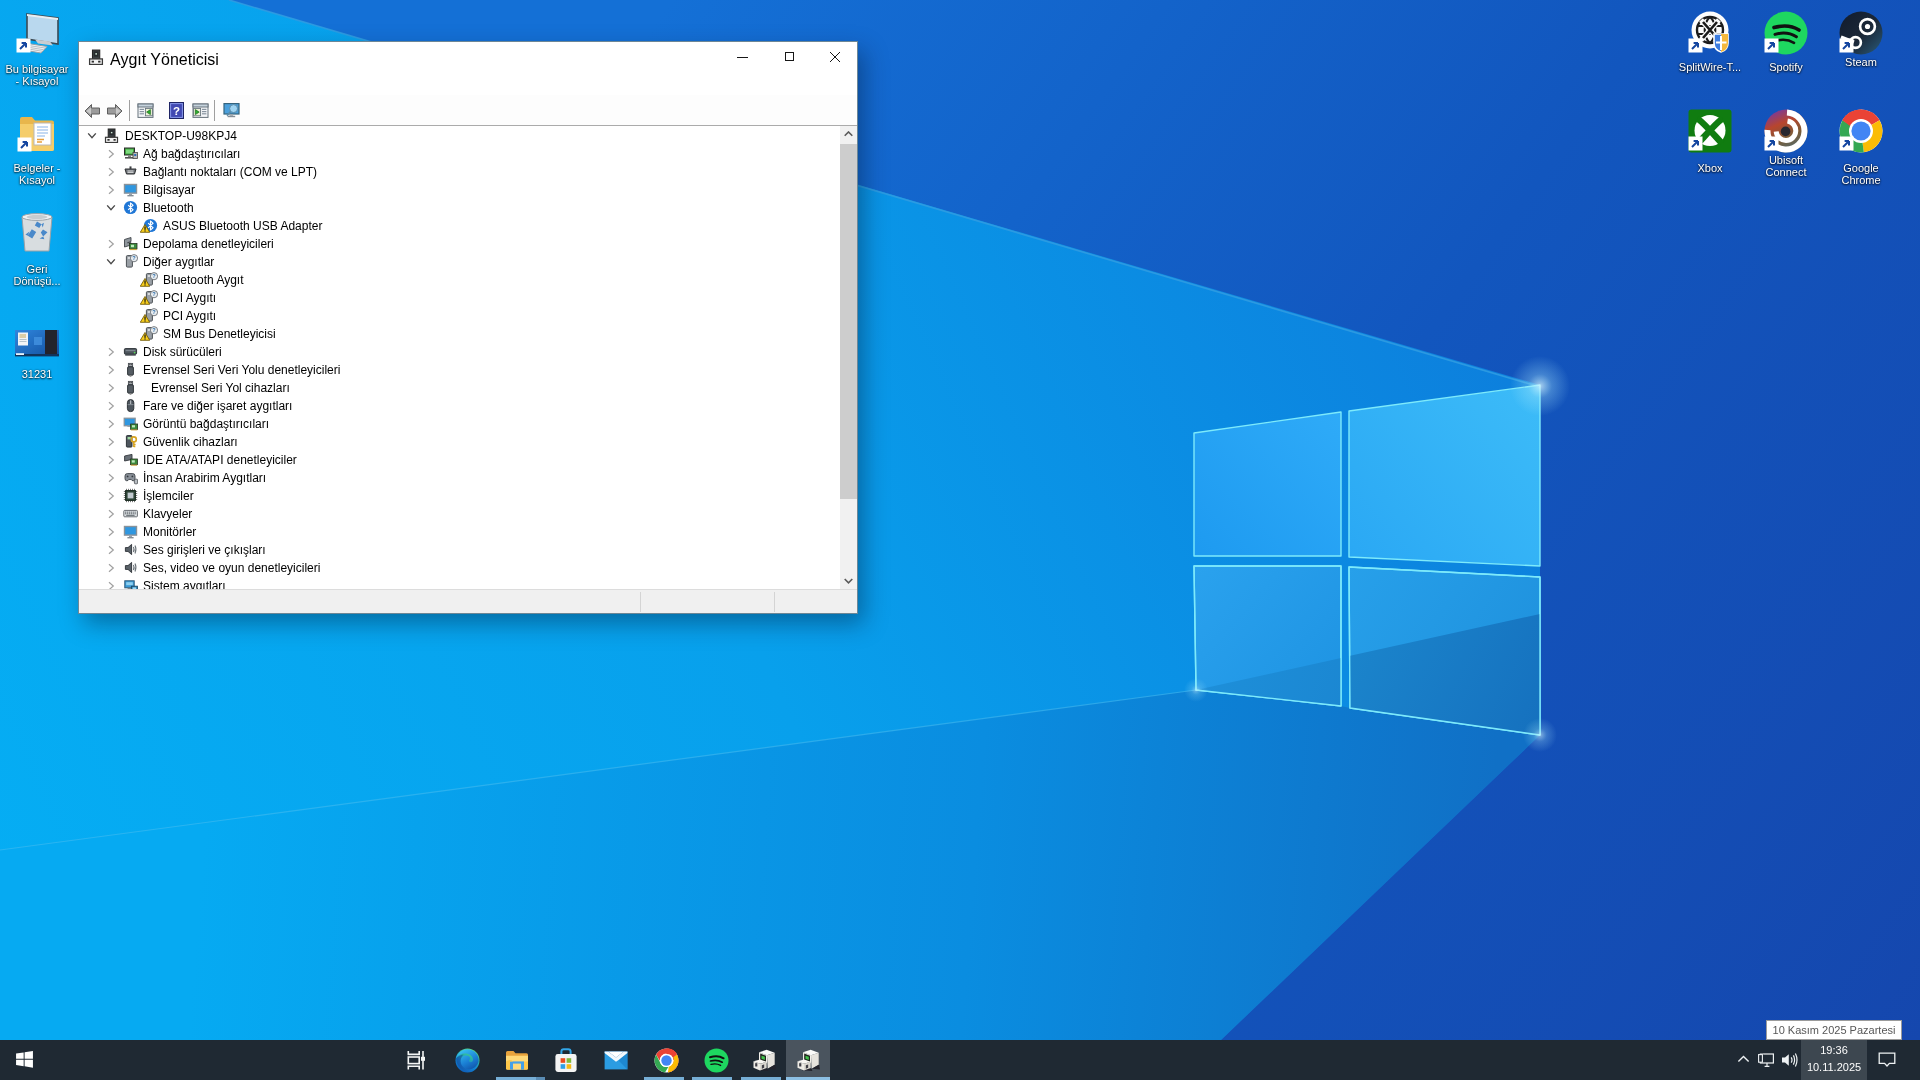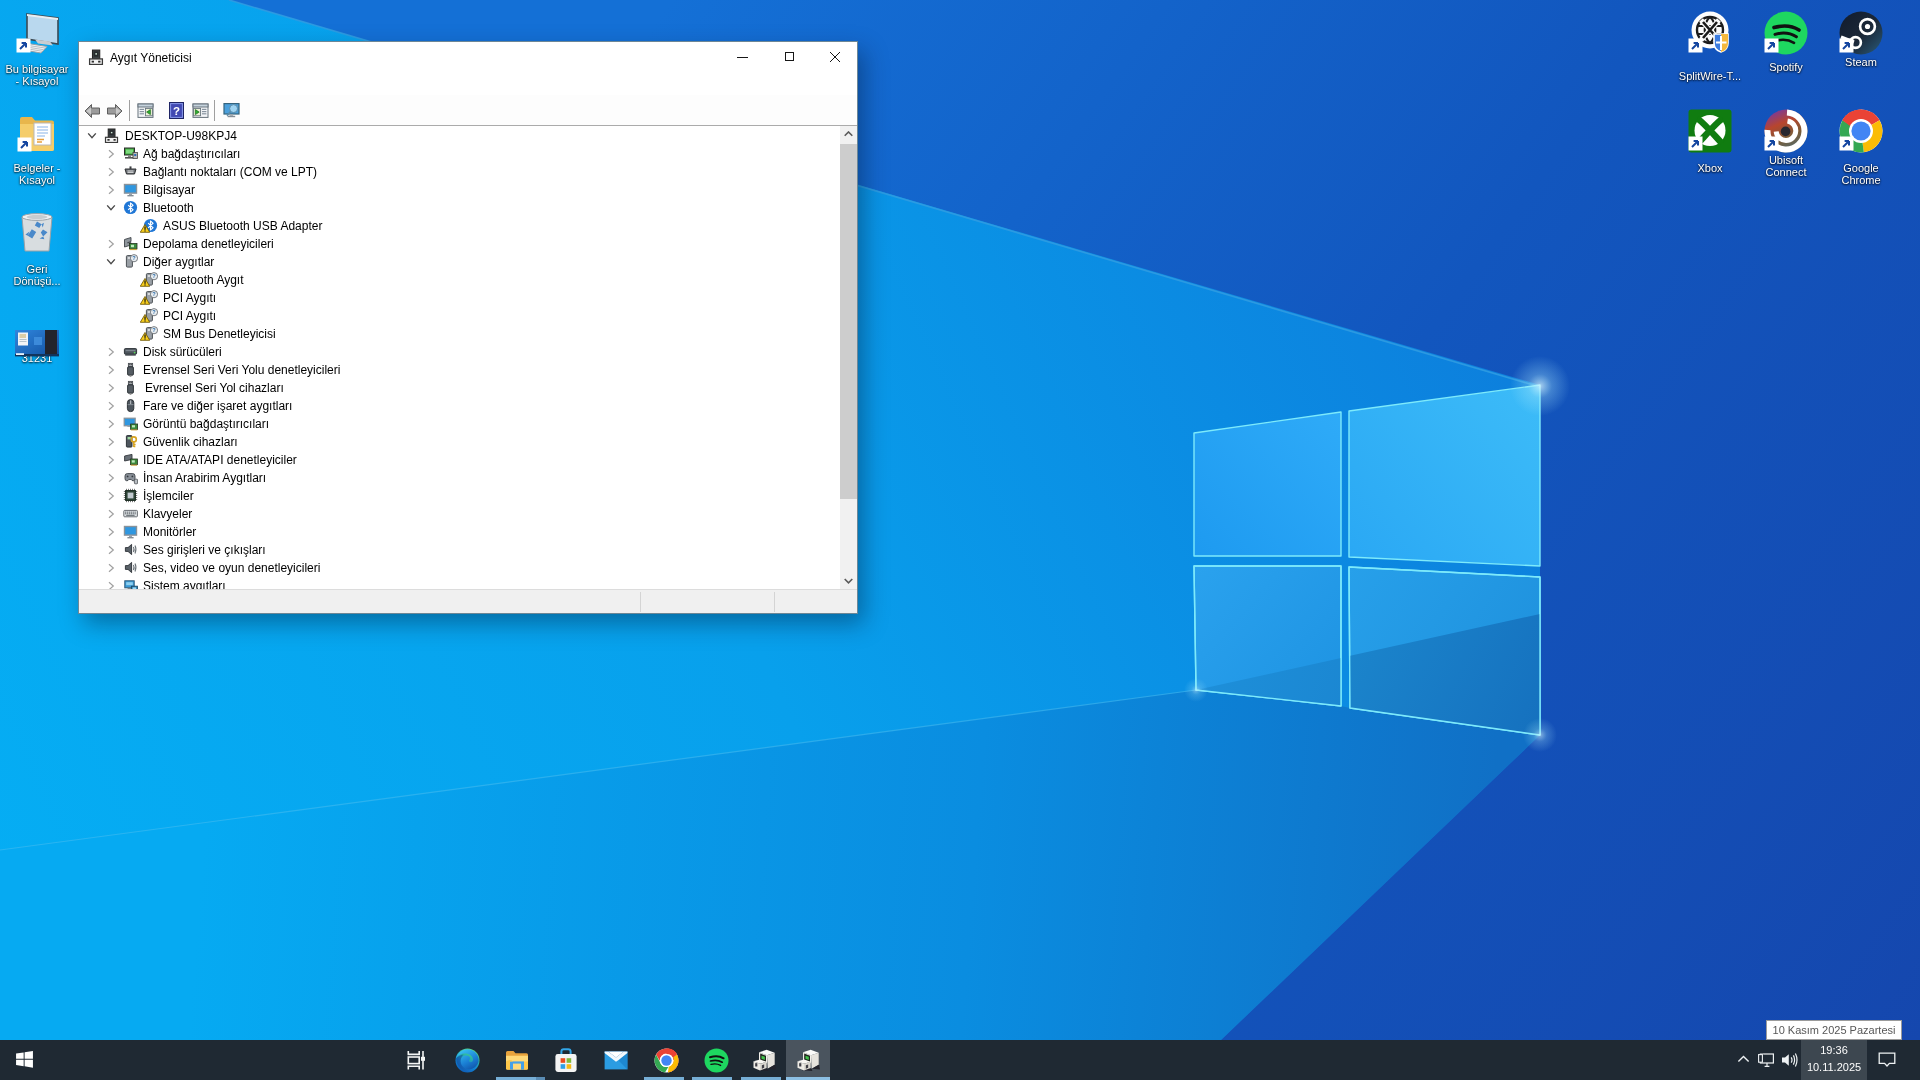--- a/index.html
+++ b/index.html
@@ -316,21 +316,21 @@
     </svg>
     <svg width="0" height="0">
         <defs>
           <linearGradient id="thumbg" x1="0" y1="0" x2="1" y2="1">
             <stop offset="0" stop-color="#2f86dd"></stop>
             <stop offset="1" stop-color="#124f9e"></stop>
           </linearGradient>
         </defs>
       </svg>
   </div>
-  <div style="margin-top:0">31231</div>
+  <div style="margin-top:16px">31231</div>
 </div>
 
 <div class="dicon" style="left:1672px;top:10px;">
   <div class="ic" style="width:46px;height:46px;">
     <svg width="46" height="46" viewBox="0 0 46 46">
       <circle cx="23" cy="20" r="18.5" fill="#fdfdfd"></circle>
       <circle cx="23" cy="20" r="13" fill="none" stroke="#1c1c1c" stroke-width="2.4"></circle>
       <path d="M23,7 C16,13 16,27 23,33 M23,7 C30,13 30,27 23,33 M10.4,16 L35.6,16 M10.4,24 L35.6,24" stroke="#1c1c1c" stroke-width="2.2" fill="none"></path>
       <path d="M14,10 L32,30 M32,10 L14,30" stroke="#fdfdfd" stroke-width="5"></path>
       <path d="M16,12 L30,28 M30,12 L16,28" stroke="#1c1c1c" stroke-width="2.6"></path>
@@ -338,21 +338,21 @@
         <path d="M27,24 L41,24 L41,33 Q41,40 34,42 Q27,40 27,33 Z" fill="#3d7de0" stroke="#fff" stroke-width="1.6"></path>
         <path d="M34,24 L41,24 L41,33 Q41,40 34,42 Z" fill="#f5b83d"></path>
         <path d="M34,26 L34,40 M29,32.5 L39.5,32.5" stroke="#fff" stroke-width="2"></path>
       </g>
     </svg>
     <svg class="abs" style="left:1px;top:28px" width="15" height="15" viewBox="0 0 15 15">
       <rect x="0.5" y="0.5" width="14" height="14" fill="#fff"></rect>
       <path d="M4,11 L10,5 M10,5 L10,9.4 M10,5 L5.6,5" fill="none" stroke="#1446a0" stroke-width="2"></path>
     </svg>
   </div>
-  <div style="margin-top:14px">SplitWire-T...</div>
+  <div style="margin-top:5px">SplitWire-T...</div>
 </div>
 <div class="dicon" style="left:1748px;top:10px;">
   <div class="ic" style="width:46px;height:46px;">
     <svg width="46" height="46" viewBox="0 0 46 46">
       <circle cx="23" cy="23" r="21.5" fill="#1ed760"></circle>
       <path d="M11,17.6 C20,15 29.6,16 36,20 " stroke="#111" stroke-width="3.6" fill="none" stroke-linecap="round"></path>
       <path d="M12,24.4 C19.6,22.2 27.6,23.2 33.4,26.8" stroke="#111" stroke-width="3" fill="none" stroke-linecap="round"></path>
       <path d="M13,30.8 C19.6,29 26,29.8 31,32.8" stroke="#111" stroke-width="2.6" fill="none" stroke-linecap="round"></path>
     </svg>
     <svg class="abs" style="left:1px;top:28px" width="15" height="15" viewBox="0 0 15 15">
@@ -440,21 +440,21 @@
   </div>
   <div style="margin-top:8px">Google<br>Chrome</div>
 </div>
 
 <div class="abs" style="left:78px;top:41px;width:780px;height:573px;background:#fff;border:1px solid #6d8796;box-shadow:6px 10px 22px rgba(0,20,45,.38);">
 
   <div class="abs" style="left:0;top:0;width:100%;height:31px;background:#fff;">
     <svg class="abs" style="left:9px;top:7px" width="16" height="16" viewBox="0 0 15 15">
         <use href="#i-comp"></use>
       </svg>
-    <div class="abs" style="left:31px;top:9px;font-size:12px;color:#000;">Aygıt Yöneticisi</div>
+    <div class="abs" style="left:31px;top:9px;font-size:16px;color:#000;">Aygıt Yöneticisi</div>
 
     <div class="abs" style="left:658px;top:15px;width:11px;height:1px;background:#171717;"></div>
     <div class="abs" style="left:706px;top:10px;width:9px;height:9px;border:1px solid #171717;"></div>
     <svg class="abs" style="left:751px;top:10px" width="10" height="10" viewBox="0 0 10 10">
         <path d="M0,0 L10,10 M10,0 L0,10" stroke="#171717" stroke-width="1"></path>
       </svg>
   </div>
 
 
   <div class="abs" style="left:0;top:53px;width:100%;height:31px;background:#fdfdfd;border-bottom:1px solid #ababab;">
@@ -598,21 +598,21 @@
       <svg class="abs" style="left:44px;top:236px" width="15" height="15" viewBox="0 0 15 15">
         <use href="#i-usb"></use>
       </svg>
       <span class="abs" style="left:64px;top:237px">Evrensel Seri Veri Yolu denetleyicileri</span>
     <svg class="abs" style="left:28px;top:257px" width="8" height="10" viewBox="0 0 8 10">
         <path d="M2,1.2 L6.3,5 L2,8.8" fill="none" stroke="#a0a0a0" stroke-width="1.2"></path>
       </svg>
       <svg class="abs" style="left:44px;top:254px" width="15" height="15" viewBox="0 0 15 15">
         <use href="#i-usb"></use>
       </svg>
-      <span class="abs" style="left:66px;top:255px">Evrensel Seri Yol cihazları</span>
+      <span class="abs" style="left:72px;top:255px">Evrensel Seri Yol cihazları</span>
     <svg class="abs" style="left:28px;top:275px" width="8" height="10" viewBox="0 0 8 10">
         <path d="M2,1.2 L6.3,5 L2,8.8" fill="none" stroke="#a0a0a0" stroke-width="1.2"></path>
       </svg>
       <svg class="abs" style="left:44px;top:272px" width="15" height="15" viewBox="0 0 15 15">
         <use href="#i-mou"></use>
       </svg>
       <span class="abs" style="left:64px;top:273px">Fare ve diğer işaret aygıtları</span>
     <svg class="abs" style="left:28px;top:293px" width="8" height="10" viewBox="0 0 8 10">
         <path d="M2,1.2 L6.3,5 L2,8.8" fill="none" stroke="#a0a0a0" stroke-width="1.2"></path>
       </svg>

